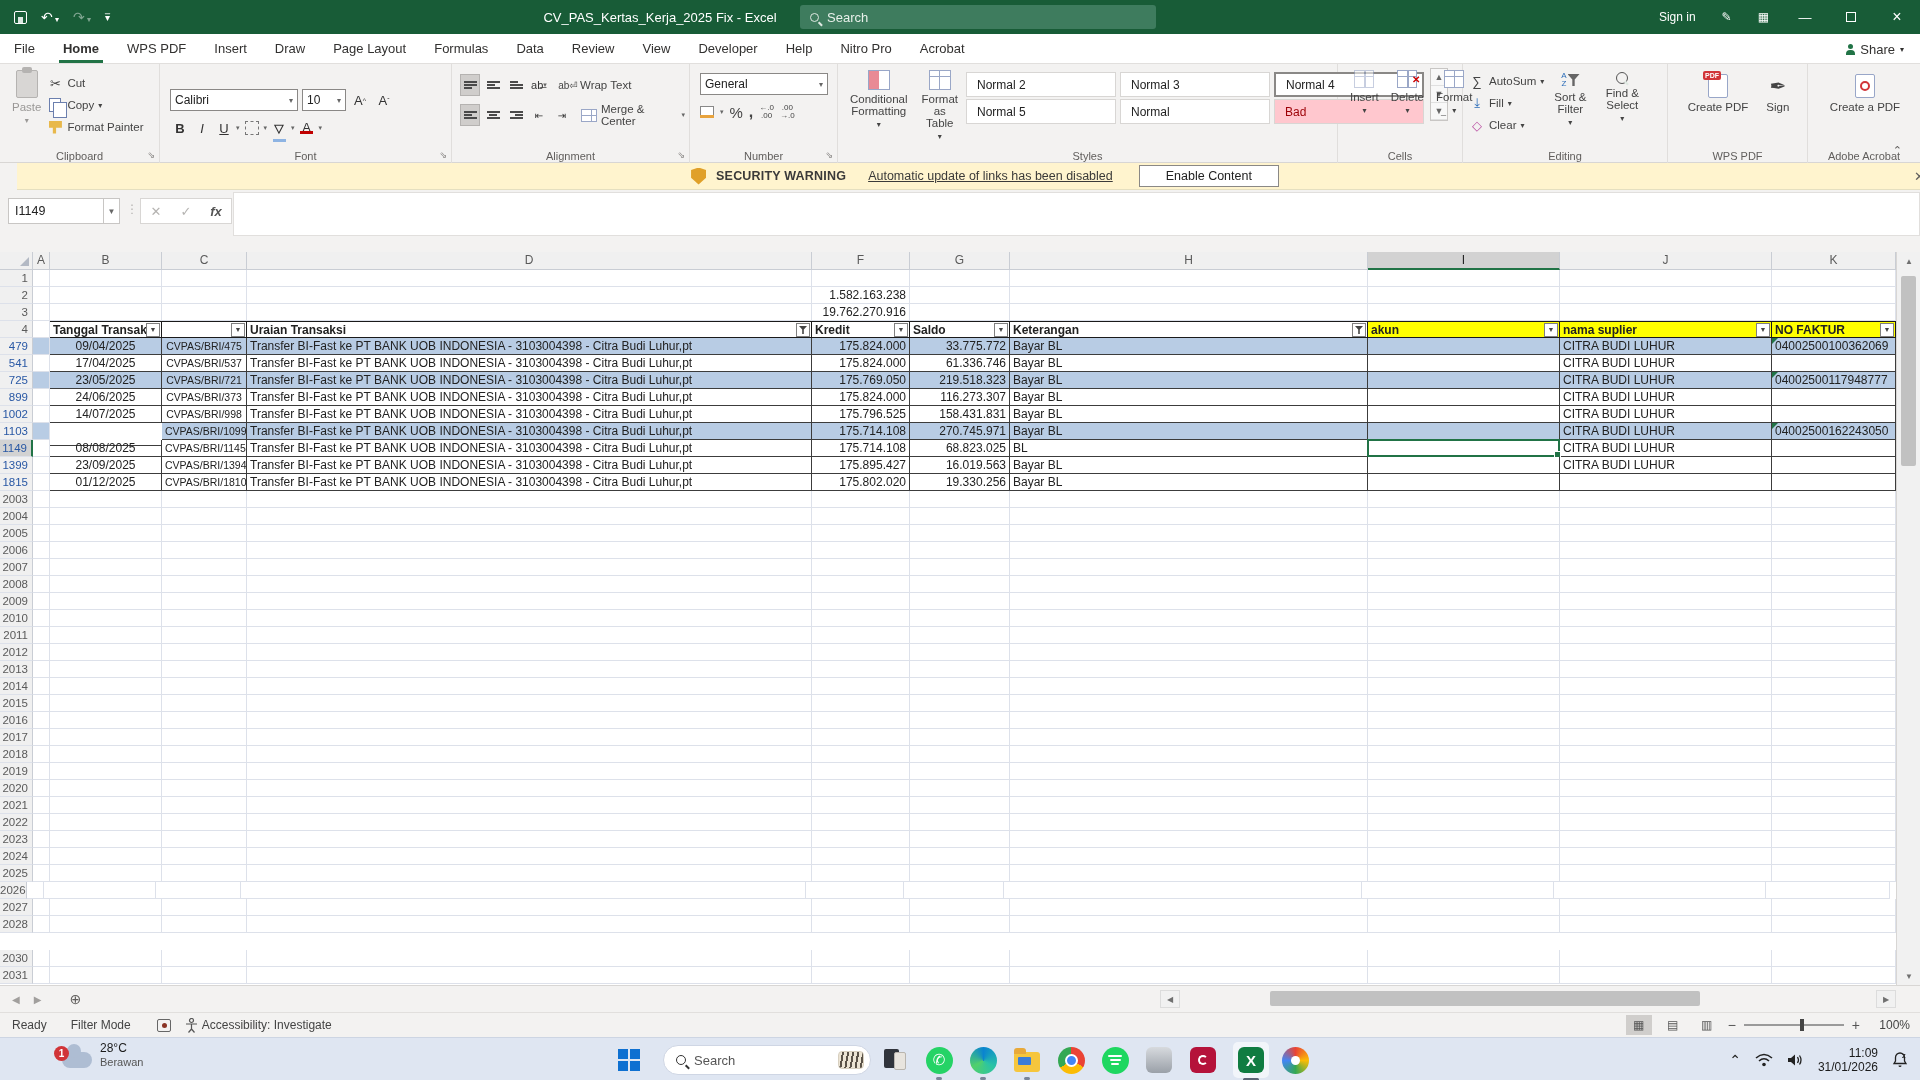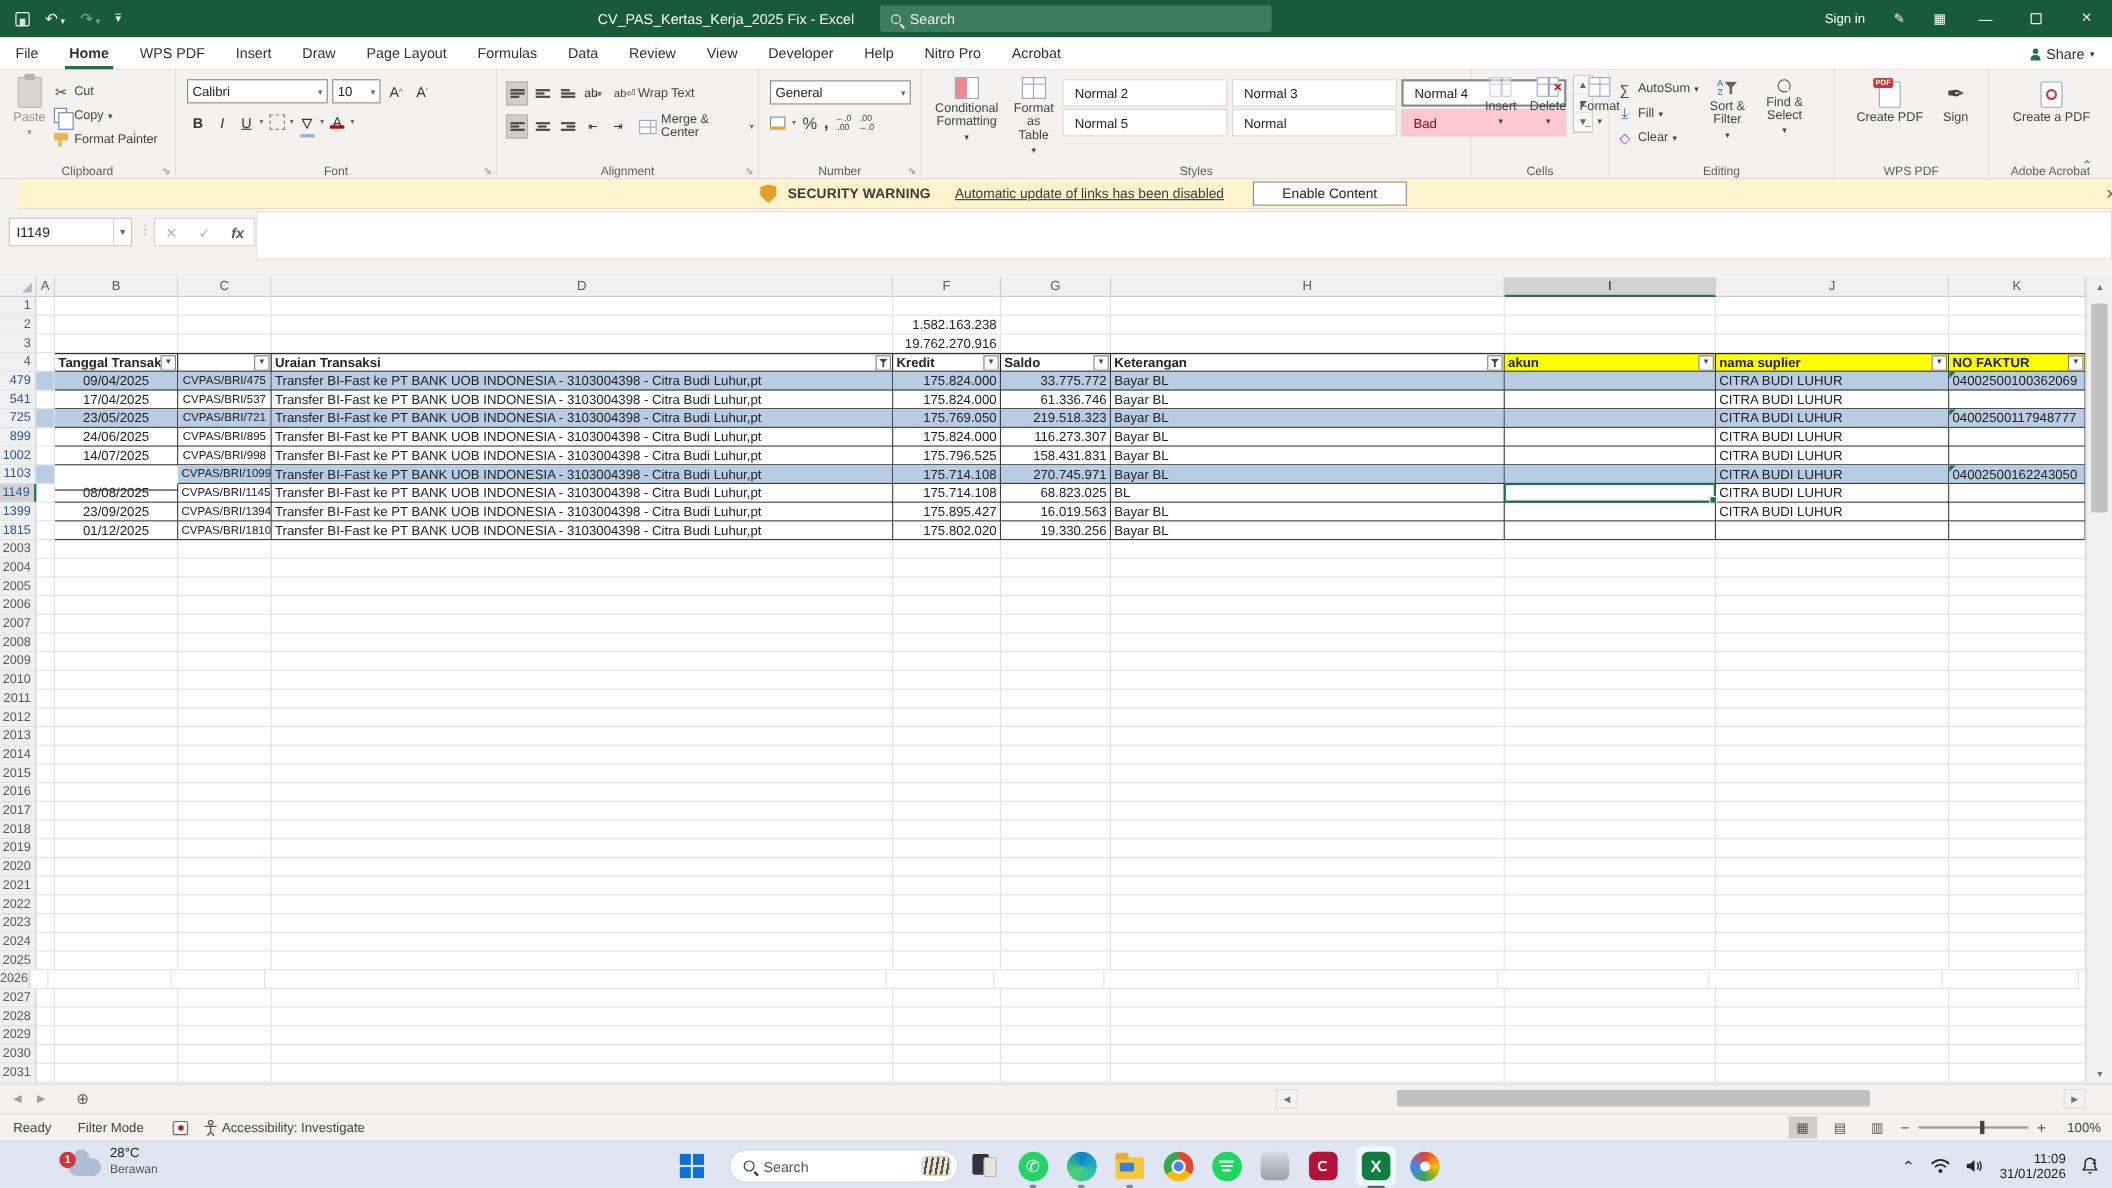--- a/index.html
+++ b/index.html
@@ -240,21 +240,21 @@
               </span>
               <span>Format Painter</span>
             </div>
         </div>
       </div>
       <div class="glabel">Clipboard</div>
       <div class="launcher">⇘</div>
     </div>
 
     <div class="rgroup" style="width:292px;">
-      <div style="display:flex;gap:4px;align-items:flex-end;margin:4px 0 6px 4px;">
+      <div style="display:flex;gap:4px;align-items:flex-end;margin:21px 0 6px 4px;">
         <div class="combo" style="width:128px;">
             <span>Calibri</span>
             <span style="font-size:8px;color:#666;">▾</span>
           </div>
         <div class="combo" style="width:44px;">
             <span>10</span>
             <span style="font-size:8px;color:#666;">▾</span>
           </div>
         <span class="fbtn">A<sup style="font-size:7px;">^</sup></span>
         <span class="fbtn">A<sub style="font-size:7px;">ˇ</sub></span>
@@ -612,21 +612,21 @@
         <div class="gc tbl num hl" style="width: 100px;">219.518.323</div>
         <div class="gc tbl hl" style="width: 358px;">Bayar BL</div>
         <div class="gc tbl hl" style="width: 192px;"></div>
         <div class="gc tbl hl" style="width: 212px;">CITRA BUDI LUHUR</div>
         <div class="gc tbl fcell hl" style="width: 124px;">04002500117948777<span class="errtri"></span></div>
       </div>
       <div class="grow" style="top: 137px; height: 17px;">
         <div class="gc gutter filtered" style="width: 33px;">899</div>
         <div class="gc " style="width: 17px;"></div>
         <div class="gc tbl ctr" style="width: 112px;">24/06/2025</div>
-        <div class="gc tbl ctr" style="width: 85px; font-size: 10.5px;">CVPAS/BRI/895</div>
+        <div class="gc tbl ctr" style="width: 85px; font-size: 10.5px;">CVPAS/BRI/373</div>
         <div class="gc tbl" style="width: 565px;">Transfer BI-Fast ke PT BANK UOB INDONESIA - 3103004398 - Citra Budi Luhur,pt</div>
         <div class="gc tbl num" style="width: 98px;">175.824.000</div>
         <div class="gc tbl num" style="width: 100px;">116.273.307</div>
         <div class="gc tbl" style="width: 358px;">Bayar BL</div>
         <div class="gc tbl" style="width: 192px;"></div>
         <div class="gc tbl" style="width: 212px;">CITRA BUDI LUHUR</div>
         <div class="gc tbl fcell" style="width: 124px;"></div>
       </div>
       <div class="grow" style="top: 154px; height: 17px;">
         <div class="gc gutter filtered" style="width: 33px;">1002</div>
@@ -1014,33 +1014,20 @@
         <div class="gc " style="width: 565px;"></div>
         <div class="gc " style="width: 98px;"></div>
         <div class="gc " style="width: 100px;"></div>
         <div class="gc " style="width: 358px;"></div>
         <div class="gc " style="width: 192px;"></div>
         <div class="gc " style="width: 212px;"></div>
         <div class="gc " style="width: 124px;"></div>
       </div>
       <div class="grow" style="top: 664px; height: 17px;">
         <div class="gc gutter" style="width: 33px;">2028</div>
-        <div class="gc " style="width: 17px;"></div>
-        <div class="gc " style="width: 112px;"></div>
-        <div class="gc " style="width: 85px;"></div>
-        <div class="gc " style="width: 565px;"></div>
-        <div class="gc " style="width: 98px;"></div>
-        <div class="gc " style="width: 100px;"></div>
-        <div class="gc " style="width: 358px;"></div>
-        <div class="gc " style="width: 192px;"></div>
-        <div class="gc " style="width: 212px;"></div>
-        <div class="gc " style="width: 124px;"></div>
-      </div>
-      <div class="grow" style="top: 681px; height: 17px;">
-        <div class="gc gutter" style="width: 33px;">2029</div>
         <div class="gc " style="width: 17px;"></div>
         <div class="gc " style="width: 112px;"></div>
         <div class="gc " style="width: 85px;"></div>
         <div class="gc " style="width: 565px;"></div>
         <div class="gc " style="width: 98px;"></div>
         <div class="gc " style="width: 100px;"></div>
         <div class="gc " style="width: 358px;"></div>
         <div class="gc " style="width: 192px;"></div>
         <div class="gc " style="width: 212px;"></div>
         <div class="gc " style="width: 124px;"></div>

